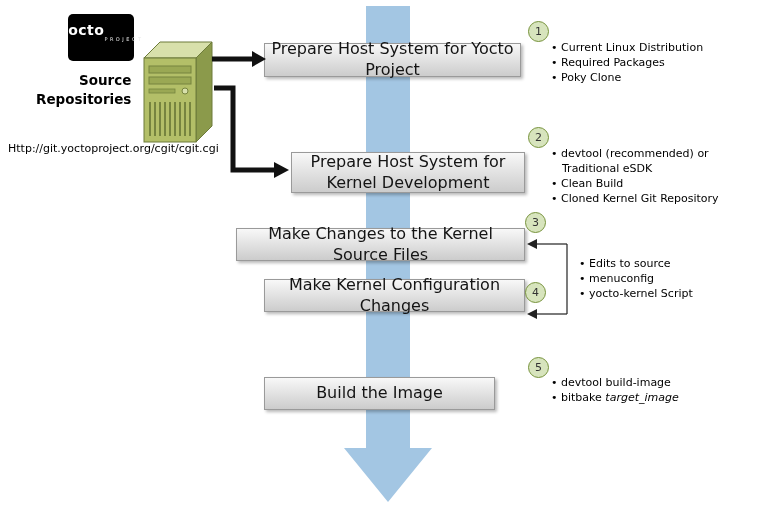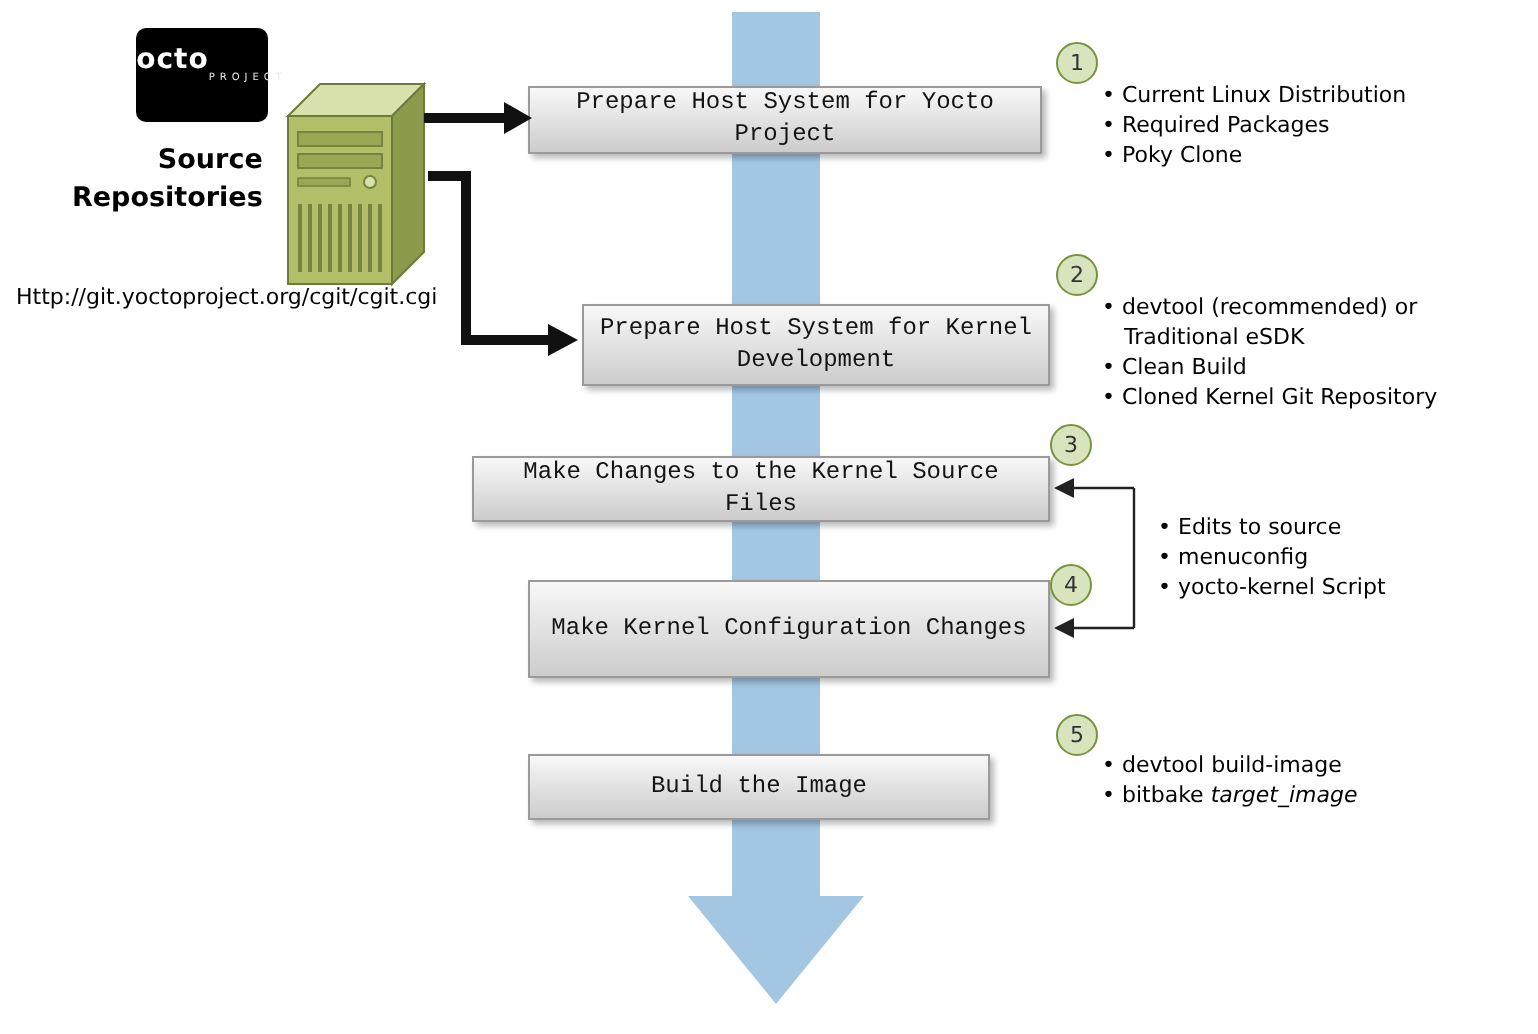--- a/index.html
+++ b/index.html
@@ -19,28 +19,28 @@
   .logo-sub { color:#e8e8e8; font-size:5px; letter-spacing:2.5px; margin-top:2px; }
 
   .source-label { position:absolute; left:36px; top:71px; font-size:13.5px; font-weight:bold;
                   color:#000; line-height:19px; white-space:pre-line; z-index:2;text-align:right; }
   .repo-url { position:absolute; left:8px; top:142px; font-size:11px; color:#000; z-index:2; }
 
   .server-svg { position:absolute; left:136px; top:36px; z-index:2; }
 
   
   .step-box { position:absolute; display:flex; align-items:center; justify-content:center;
-              text-align:center; font-size:12px; color:#141414; line-height:1.3;
+              text-align:center; font-size:16px; color:#141414; line-height:1.3;
               background:linear-gradient(to bottom,#f8f8f8 0%,#e4e4e4 45%,#cccccc 100%);
               border:1px solid #9a9a9a; box-shadow:2px 2px 3px rgba(0,0,0,0.28);
-              padding:2px 6px; z-index:3;font-family:Liberation Mono, monospace; }
+              padding:2px 6px; z-index:3; }
   .box1 { left:264px; top:43px;  width:257px; height:34px; }
   .box2 { left:291px; top:152px; width:234px; height:41px; }
   .box3 { left:236px; top:228px; width:289px; height:33px;text-align:center; }
-  .box4 { left:264px; top:290px; width:261px; height:49px; }
+  .box4 { left:264px; top:279px; width:261px; height:33px; }
   .box5 { left:264px; top:377px; width:231px; height:33px; }
 
   
   .num-circle { position:absolute; width:21px; height:21px; border-radius:50%;
                 background:#d7e4bd; border:1px solid #77933c; display:flex;
                 align-items:center; justify-content:center; font-size:11px; color:#333;
                 z-index:4; }
   .c1 { left:528px; top:21px; }
   .c2 { left:528px; top:127px; }
   .c3 { left:525px; top:212px; }

